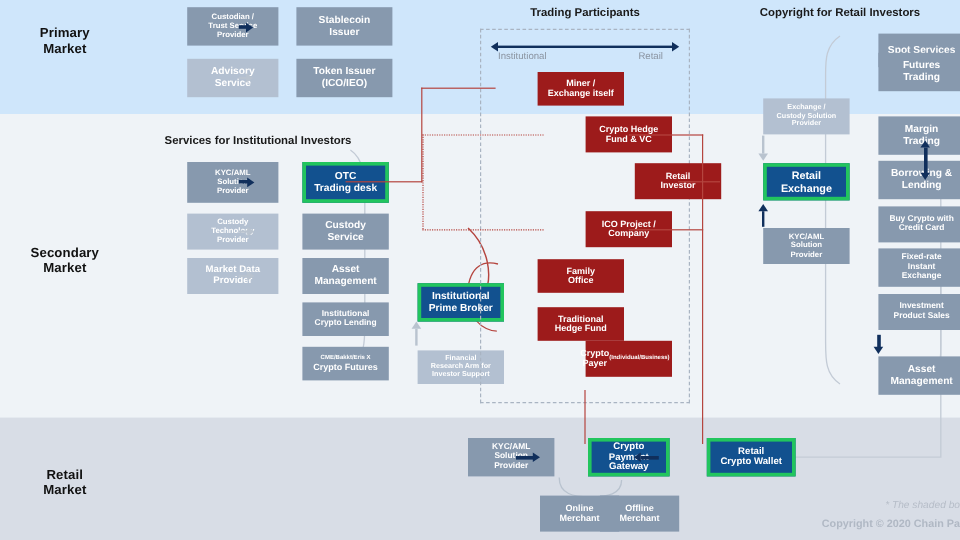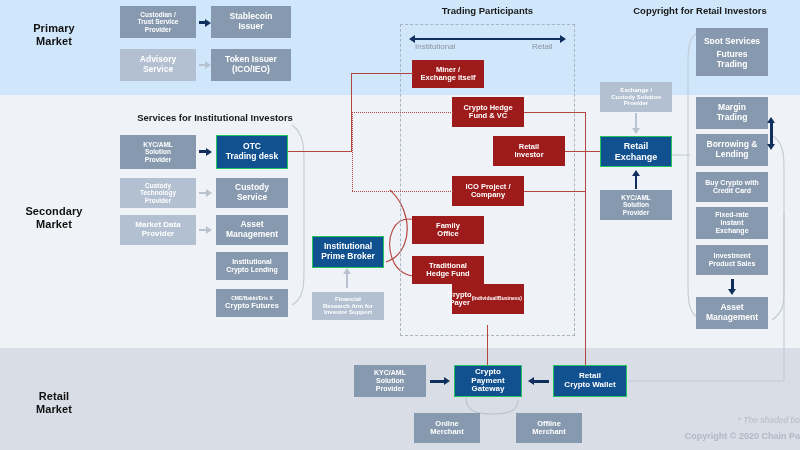--- a/index.html
+++ b/index.html
@@ -26,27 +26,28 @@
     position:absolute;font-weight:bold;font-size:9.5px;color:#1a1a1a;
     text-align:center;white-space:nowrap;
   }
 
   
   .node{
     position:absolute;box-sizing:border-box;display:flex;
     align-items:center;justify-content:center;text-align:center;
     color:#ffffff;font-weight:bold;line-height:1.12;
     padding:1px 2px;
+    margin-left:36px;
   }
   .node span.l1{display:block;}
   .node .sub{display:block;font-size:5px;font-weight:bold;line-height:1.1;}
 
   .n-slate   {background:#8799ae;}
   .n-slate-l {background:#b3c0d1;}
-  .n-navy    {background:#12518f;border:1px solid #22c55e;}
+  .n-navy    {background:#12518f;border:3px solid #22c55e;}
   .n-red     {background:#9d1b1b;}
 
   
   .ln{position:absolute;}
   .ln-red    {background:#b5453f;}
   .ln-navy   {background:#102f5c;}
   .ln-grey   {background:#b9c3cf;}
   .ln-dash-red{border-top:1px dotted #b5453f;height:0;}
 
   .arrow{position:absolute;width:0;height:0;}
@@ -284,21 +285,21 @@
   </div>
   <div class="node n-navy" style="left:454px;top:365px;width:68px;height:32px;font-size:8px;">
     <span class="l1">Crypto<br>Payment<br>Gateway</span>
   </div>
   <div class="node n-navy" style="left:553px;top:365px;width:74px;height:32px;font-size:8px;">
     <span class="l1">Retail<br>Crypto Wallet</span>
   </div>
   <div class="node n-slate" style="left:414px;top:413px;width:66px;height:30px;font-size:7.5px;">
     <span class="l1">Online<br>Merchant</span>
   </div>
-  <div class="node n-slate" style="left:516px;top:413px;width:66px;height:30px;font-size:7.5px;">
+  <div class="node n-slate" style="left:464px;top:413px;width:66px;height:30px;font-size:7.5px;">
     <span class="l1">Offline<br>Merchant</span>
   </div>
 
   <div class="ln ln-navy" style="left:430px;top:379.5px;width:15px;height:3px;"></div>
   <div class="arrow ar-r-navy" style="left:444px;top:377px;"></div>
   <div class="ln ln-navy" style="left:534px;top:379.5px;width:15px;height:3px;"></div>
   <div class="arrow ar-l-navy" style="left:528px;top:377px;"></div>
 
   <div class="footnote" style="right:0px;top:415px;width:300px;">* The shaded bo</div>
   <div class="copyright" style="right:0px;top:431px;width:256px;">Copyright © 2020 Chain Pa</div>

